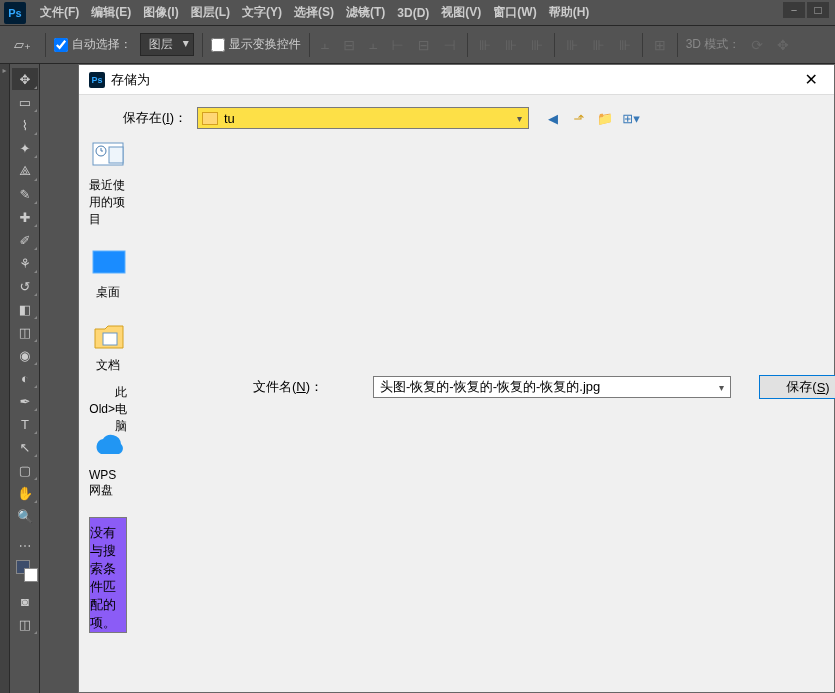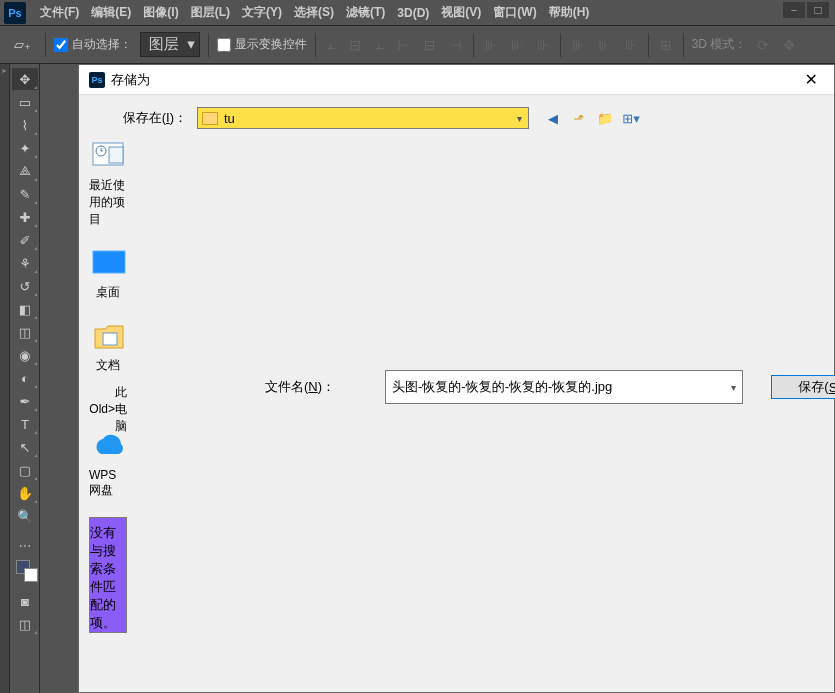--- a/index.html
+++ b/index.html
@@ -11,21 +11,21 @@
 .menu-item { color: #ccc; font-size: 12px; padding: 0 6px; cursor: default; font-weight: bold; }
 .win-controls { position: absolute; right: 6px; top: 2px; display: flex; gap: 2px; }
 .win-btn { width: 22px; height: 16px; background: #3a3a3a; color: #aaa; font-size: 12px; display: flex; align-items: center; justify-content: center; }
 
 
 .optionsbar { background: #535353; height: 38px; display: flex; align-items: center; padding: 0 8px; border-bottom: 1px solid #272727; gap: 8px; }
 .ob-icon { color: #ccc; font-size: 13px; padding: 0 6px; }
 .ob-divider { width: 1px; height: 24px; background: #3a3a3a; }
 .ob-check { display: flex; align-items: center; color: #ccc; font-size: 12px; }
 .ob-check input { margin-right: 4px; width: 14px; height: 14px; }
-.ob-dropdown { background: #3a3a3a; color: #ccc; font-size: 15px; padding: 2px 20px 2px 8px; border: 1px solid #272727; position: relative; }
+.ob-dropdown { background: #3a3a3a; color: #ccc; font-size: 12px; padding: 2px 20px 2px 8px; border: 1px solid #272727; position: relative; }
 .ob-dropdown::after { content: "▾"; position: absolute; right: 4px; }
 .ob-ghost { color: #666; font-size: 14px; padding: 0 3px; }
 .ob-text { color: #888; font-size: 12px; }
 
 
 .toolbar-expand { position: absolute; left: 0; top: 64px; width: 10px; height: 629px; background: #424242; border-right: 1px solid #2a2a2a; color: #888; font-size: 8px; text-align: center; padding-top: 2px; }
 .toolbar { position: absolute; left: 10px; top: 64px; width: 30px; background: #535353; border-right: 1px solid #2a2a2a; padding-top: 4px; height: 629px; }
 .tool { width: 26px; height: 22px; margin: 0 2px 1px 2px; display: flex; align-items: center; justify-content: center; color: #ccc; font-size: 13px; position: relative; }
 .tool.active { background: #3a3a3a; }
 .tool-tri { position: absolute; bottom: 1px; right: 1px; width: 0; height: 0; border-left: 3px solid transparent; border-bottom: 3px solid #888; }
@@ -42,27 +42,27 @@
 
 .dlg-body { padding: 12px 10px 10px 10px; }
 .row { display: flex; align-items: center; margin-bottom: 10px; }
 .row-label { width: 108px; text-align: right; font-size: 13px; padding-right: 10px; }
 .path-combo { flex: 0 0 332px; height: 22px; border: 1px solid #7a7a7a; background: #fde047; display: flex; align-items: center; padding: 0 4px; font-size: 13px; position: relative; }
 .path-combo .folder-ic { width: 16px; height: 13px; background: #ffd776; border: 1px solid #d4a020; margin-right: 6px; }
 .path-combo .caret { position: absolute; right: 6px; font-size: 10px; color: #555; }
 .nav-icons { display: flex; margin-left: 14px; gap: 6px; }
 .nav-ic { width: 20px; height: 20px; display: flex; align-items: center; justify-content: center; font-size: 13px; }
 
-.browser-row { display: flex; gap: 12px; }
+.browser-row { display: flex; }
 .places { width: 126px; display: flex; flex-direction: column; align-items: center; gap: 18px; }
 .place { display: flex; flex-direction: column; align-items: center; font-size: 12px; cursor: default; }
 .place-ic { width: 38px; height: 34px; margin-bottom: 4px; display: flex; align-items: center; justify-content: center; }
 .listing { flex: 1; height: 368px; border: 1px solid #7a7a7a; background: #8b5cf6; display: flex; align-items: flex-start; justify-content: center; padding-top: 6px; font-size: 13px; }
 
-.filename-combo, .format-combo { flex: 0 0 358px; height: 22px; border: 1px solid #7a7a7a; background: #fff; display: flex; align-items: center; padding: 16px 6px; font-size: 13px; position: relative; }
+.filename-combo, .format-combo { flex: 0 0 358px; height: 22px; border: 1px solid #7a7a7a; background: #fff; display: flex; align-items: center; padding: 4px 6px; font-size: 13px; position: relative; }
 .filename-combo .caret, .format-combo .caret { position: absolute; right: 6px; font-size: 10px; color: #555; }
 
 .dlg-btn { width: 98px; height: 24px; background: #e1e1e1; border: 1px solid #888; font-size: 13px; margin-left: 28px; display: flex; align-items: center; justify-content: center; cursor: default; }
 .dlg-btn.primary { border: 1px solid #0078d7; }
 
 u { text-decoration: underline; }
 </style>
 </head>
 <body>
 

